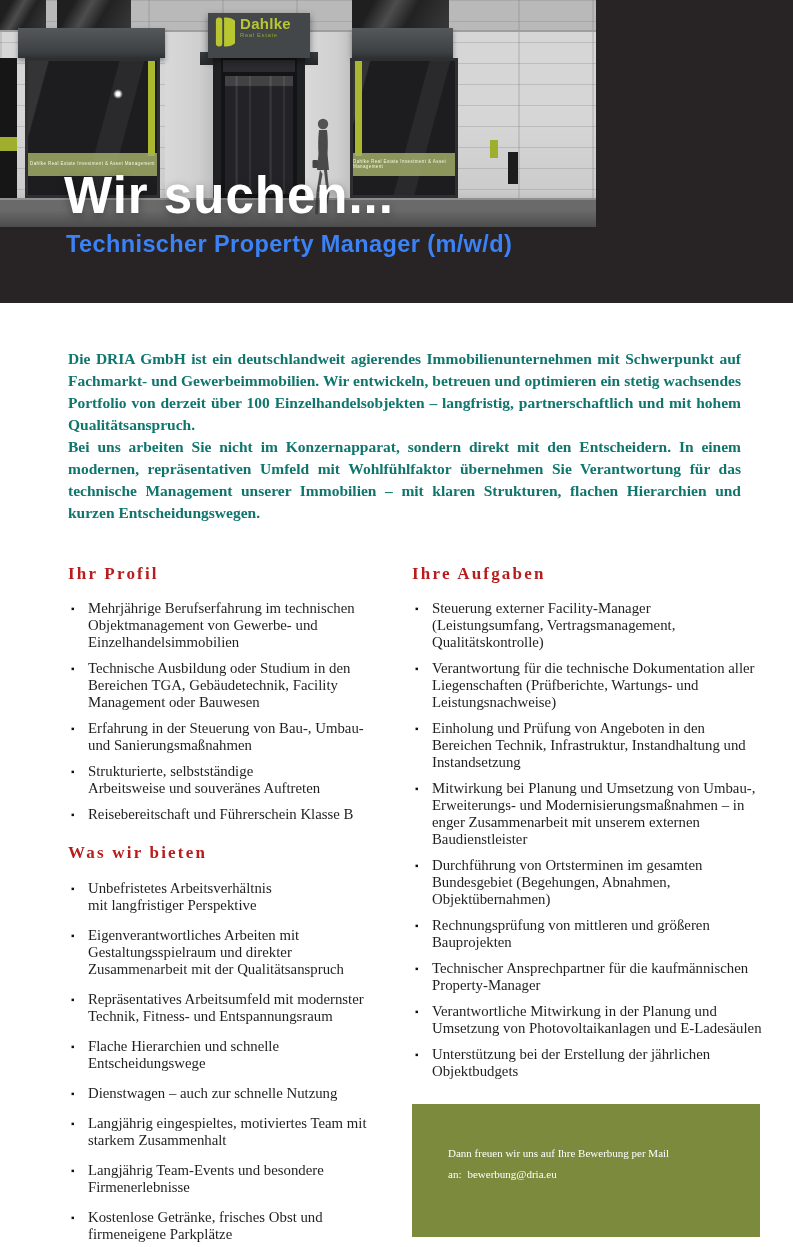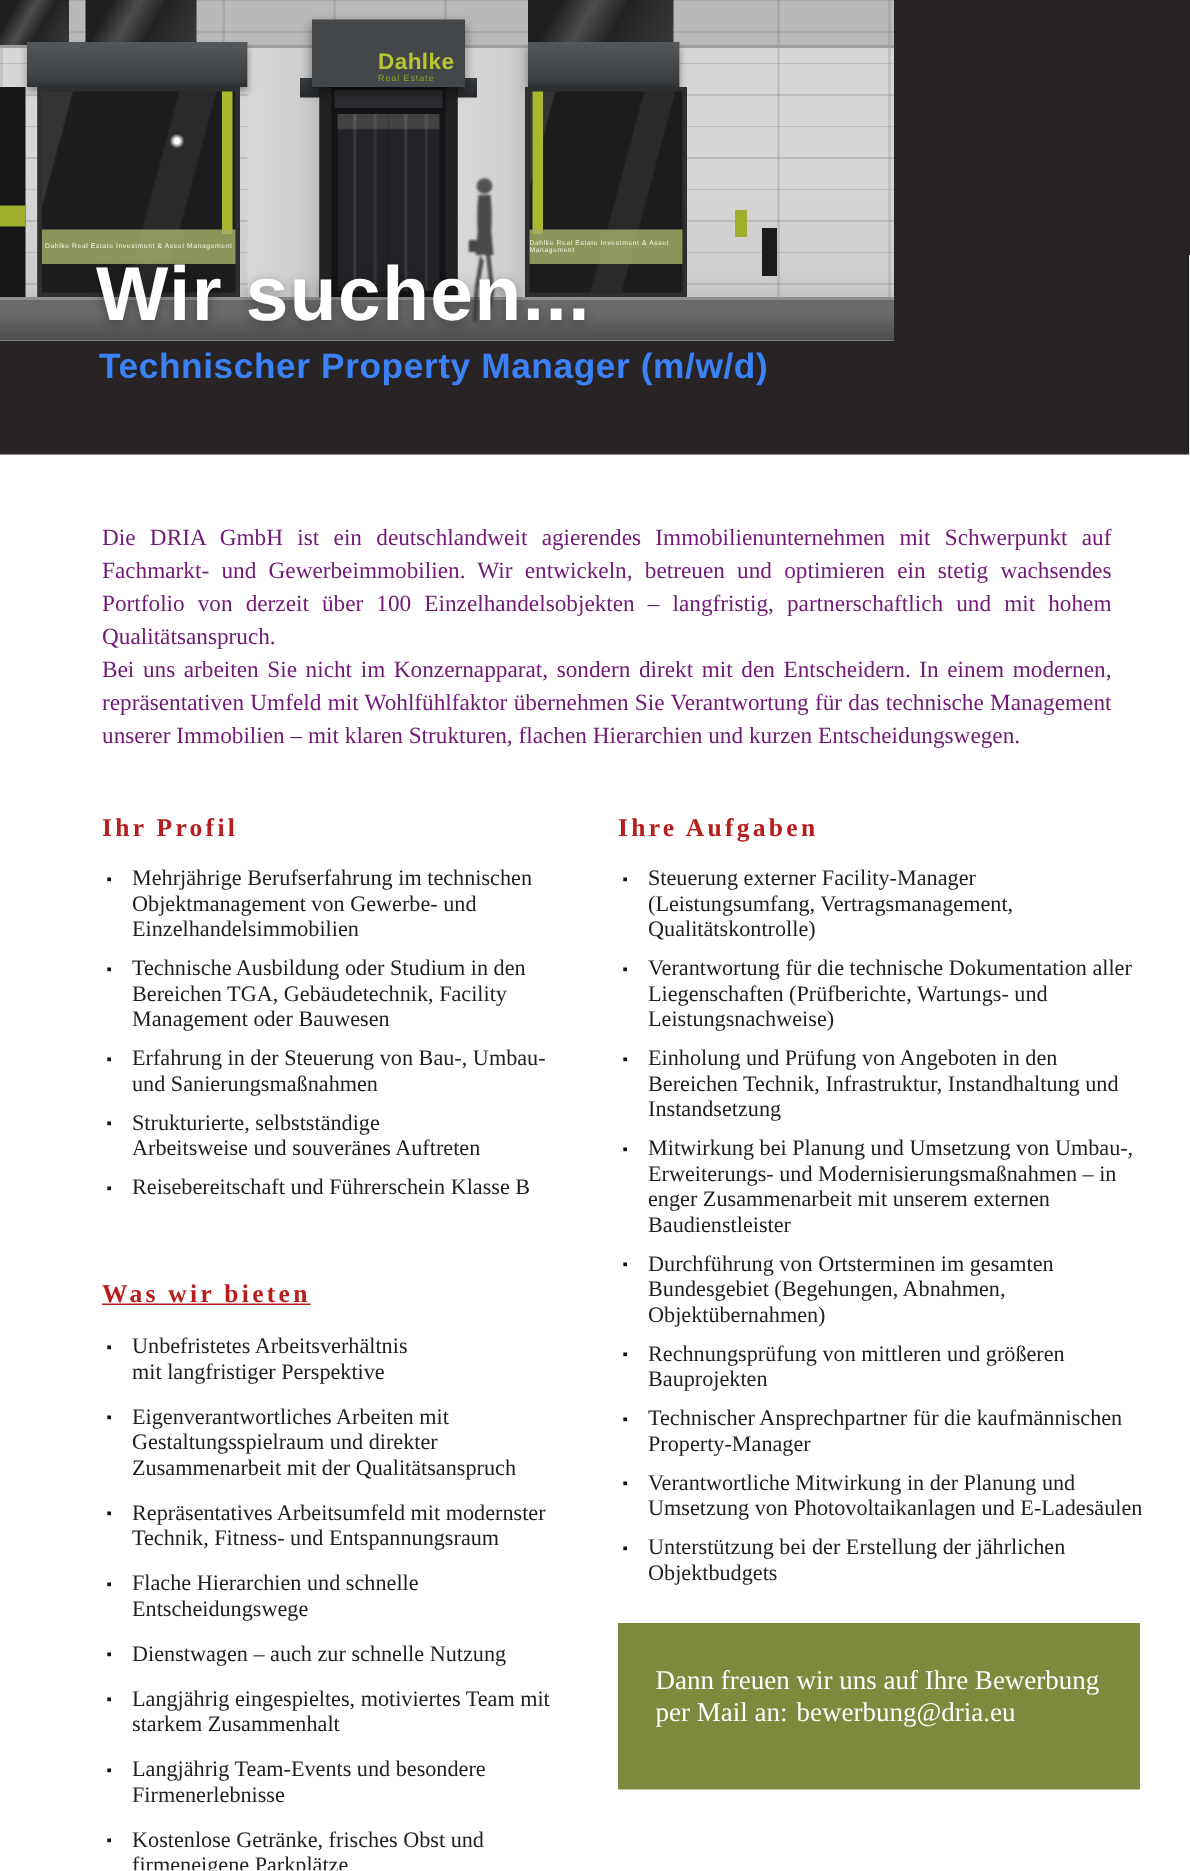--- a/index.html
+++ b/index.html
@@ -35,50 +35,50 @@
   .door{position:absolute;left:213px;top:58px;width:92px;height:140px;background:#141416;
         border-left:8px solid #1f2123;border-right:8px solid #1f2123;box-sizing:border-box;}
   .door .transom{position:absolute;left:2px;top:2px;right:2px;height:12px;background:#2c2c30;}
   .door .glass{position:absolute;top:18px;bottom:4px;background:
         linear-gradient(180deg, rgba(255,255,255,.14) 0 8%, transparent 9%),
         linear-gradient(90deg, transparent 0 30%, rgba(255,255,255,.10) 32% 36%, transparent 38% 70%, rgba(255,255,255,.07) 72% 76%, transparent 78%),
         #232327;}
   .sidewalk{position:absolute;left:0;top:198px;width:100%;height:29px;
         background:linear-gradient(180deg,#8f8f8f 0 2px,#6a6a6a 2px 12px,#4c4c4c);}
   .sign{position:absolute;left:208px;top:13px;width:102px;height:45px;background:#43474a;
-        display:flex;align-items:flex-end;gap:5px;padding:16px 7px;box-sizing:border-box;
-        box-shadow:0 3px 7px rgba(0,0,0,.45);flex-direction:column;}
+        display:flex;align-items:flex-start;gap:5px;padding:3px 7px;box-sizing:border-box;
+        box-shadow:0 3px 7px rgba(0,0,0,.45);}
   .brand-text{display:flex;flex-direction:column;line-height:1;}
   .brand-name{font:700 15px/1 "Liberation Sans", sans-serif;color:#b8c62f;letter-spacing:.3px;}
   .brand-tagline{font:6px/1.4 "Liberation Sans", sans-serif;color:#8ea32a;letter-spacing:.6px;}
   .person{position:absolute;left:310px;top:118px;opacity:.85;filter:blur(.6px);}
   .headline{position:absolute;left:64px;top:170px;margin:0;color:#ffffff;
         font:700 51px/1 "Liberation Sans", sans-serif;letter-spacing:1px;
         text-shadow:0 2px 8px rgba(0,0,0,.35);}
   .subtitle{position:absolute;left:66px;top:230px;margin:0;color:#3b82f6;
         font:700 23.5px/1.2 "Liberation Sans", sans-serif;letter-spacing:.4px;}
 
   
   .main{padding:45px 0 0 68px;}
-  .intro{width:673px;font-size:15.5px;line-height:22px;color:#701a75;text-align:justify;margin:0 0 40px;}
+  .intro{width:673px;font-size:15.5px;line-height:22px;color:#0f766e;text-align:justify;margin:0 0 40px;font-weight:bold;}
   .intro p{margin:0;}
   .columns{display:grid;grid-template-columns:318px 350px;column-gap:26px;align-items:start;}
   .sec-title{margin:0 0 16px;font:700 17px/1.2 "Liberation Serif", serif;color:#b91c1c;letter-spacing:2.2px;}
-  .sec-title.spaced{margin-top:52px;text-decoration:underline;}
+  .sec-title.spaced{margin-top:20px;}
   ul.bullets{list-style:none;margin:0;padding:0;}
   ul.bullets li{display:flex;margin-bottom:9px;color:#1f1f1f;font-size:14.8px;line-height:17px;}
   ul.bullets-loose li{margin-bottom:13px;}
   .bullet{flex:0 0 17px;padding-left:3px;font-size:10px;line-height:17px;color:#111;}
   .item-text{white-space:pre-line;}
 
   
   .cta{margin-top:24px;width:348px;box-sizing:border-box;background:#7b8a3c;color:#ffffff;
        padding:27px 24px 40px;}
   .cta-title{margin:0 0 18px;font:700 18.5px/1.3 "Liberation Serif", serif;letter-spacing:.8px;}
-  .cta-body{margin:1px;font-size:18px;line-height:21px;}
+  .cta-body{margin:12px;font-size:11px;line-height:21px;}
   .cta-email{color:#ffffff;text-decoration:none;margin-left:6px;cursor:pointer;}
 </style>
 </head>
 <body>
 
 <div class="page">
 
   <header class="hero">
     <div class="photo">
       <div class="facade"></div>

